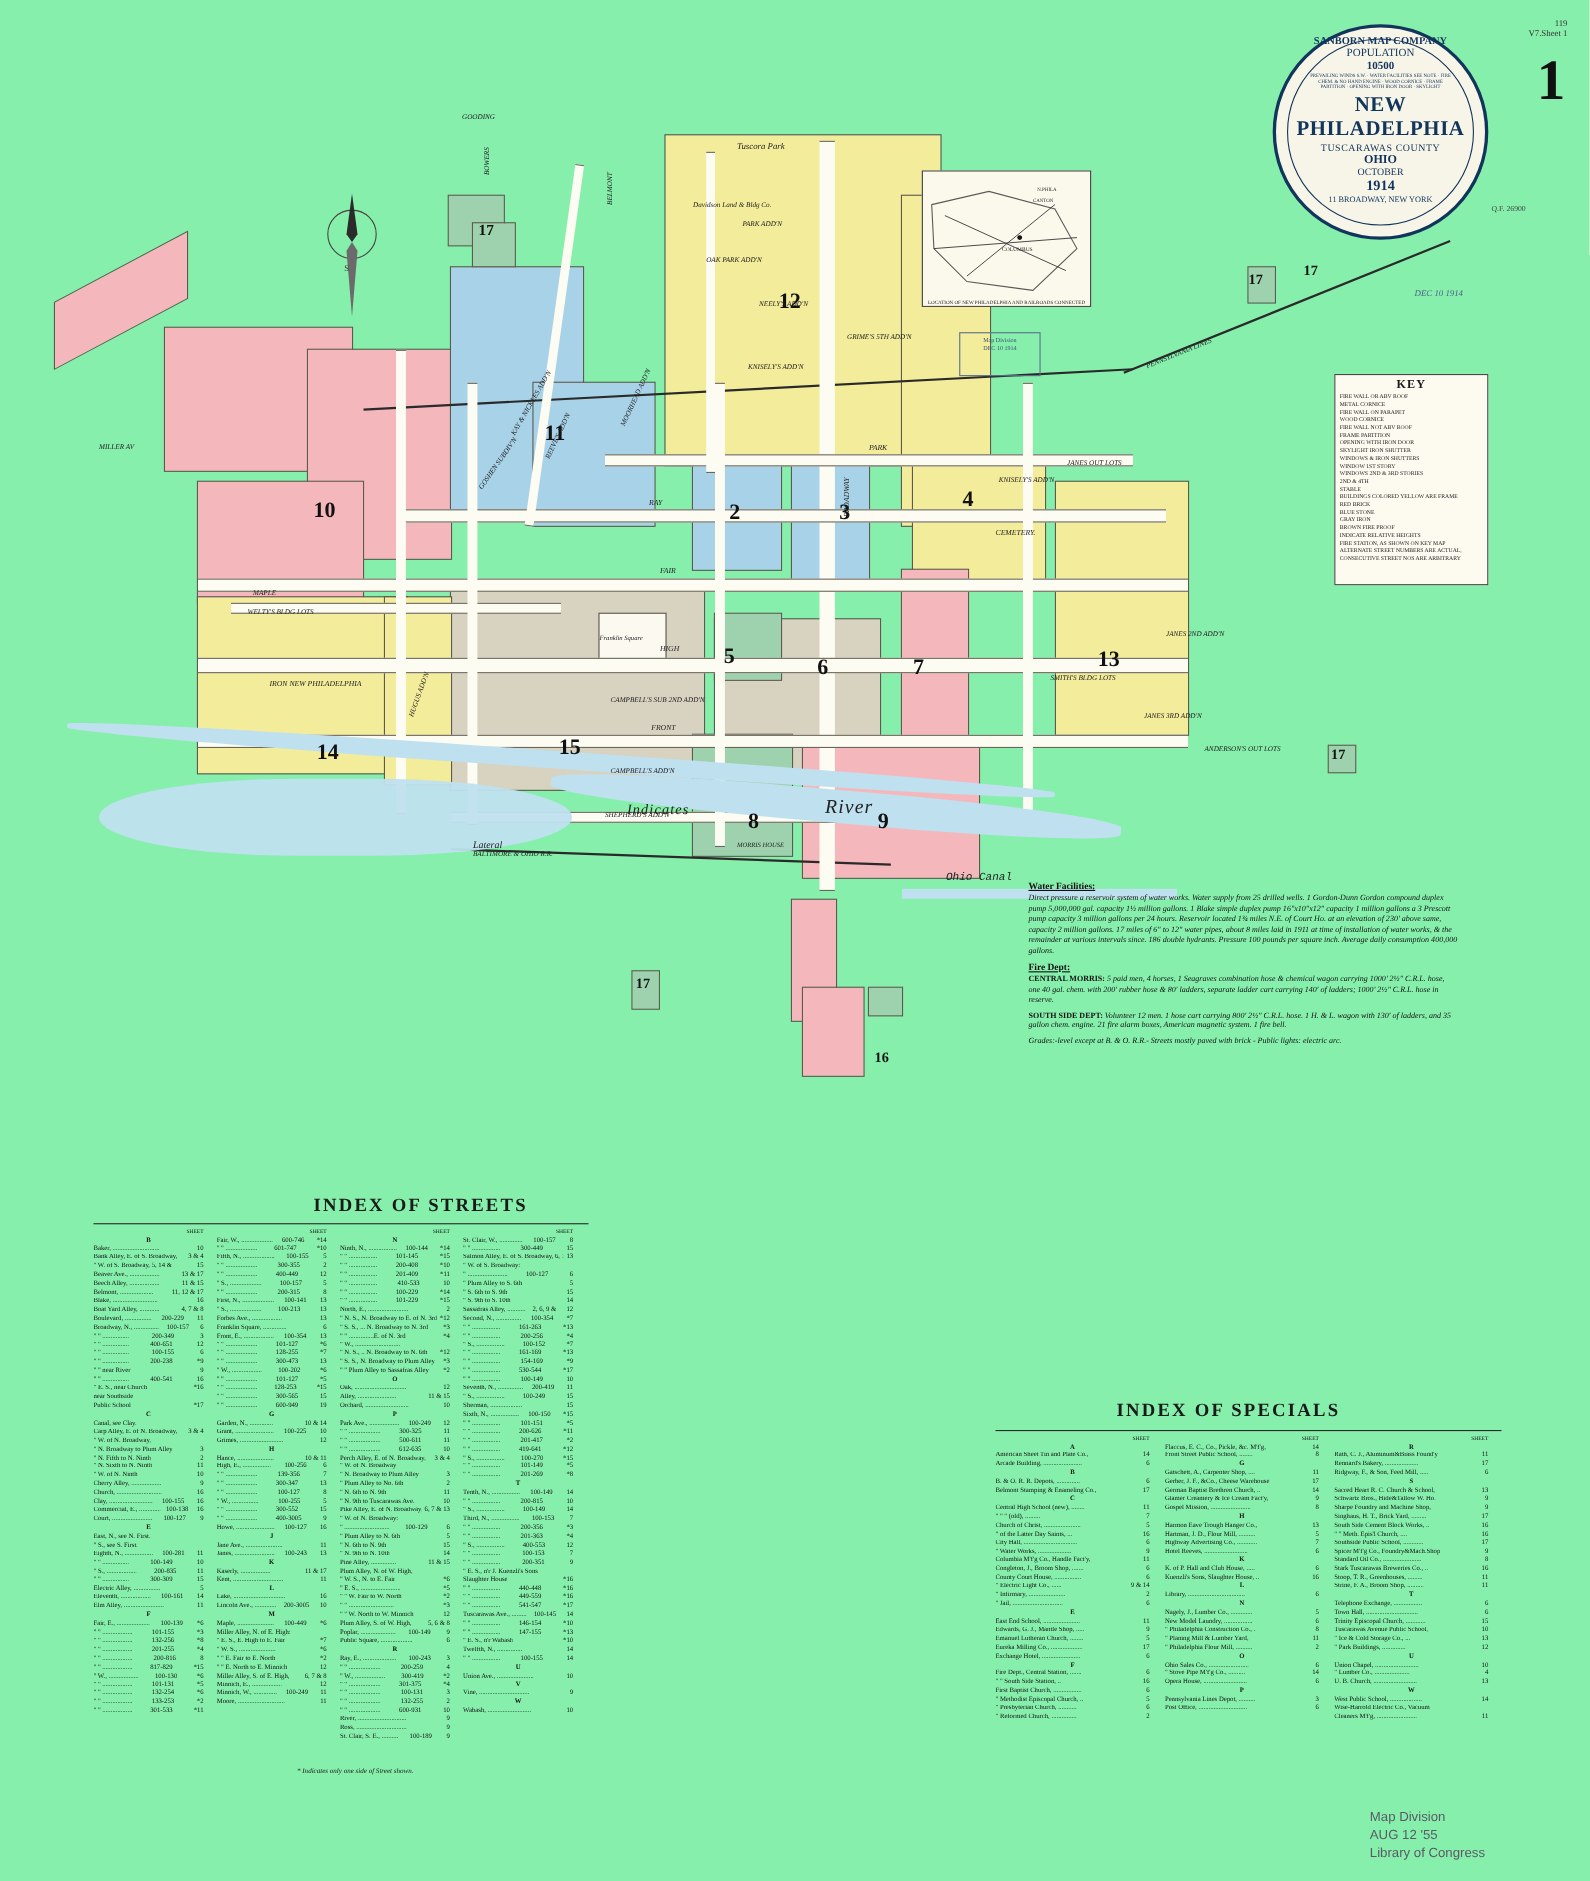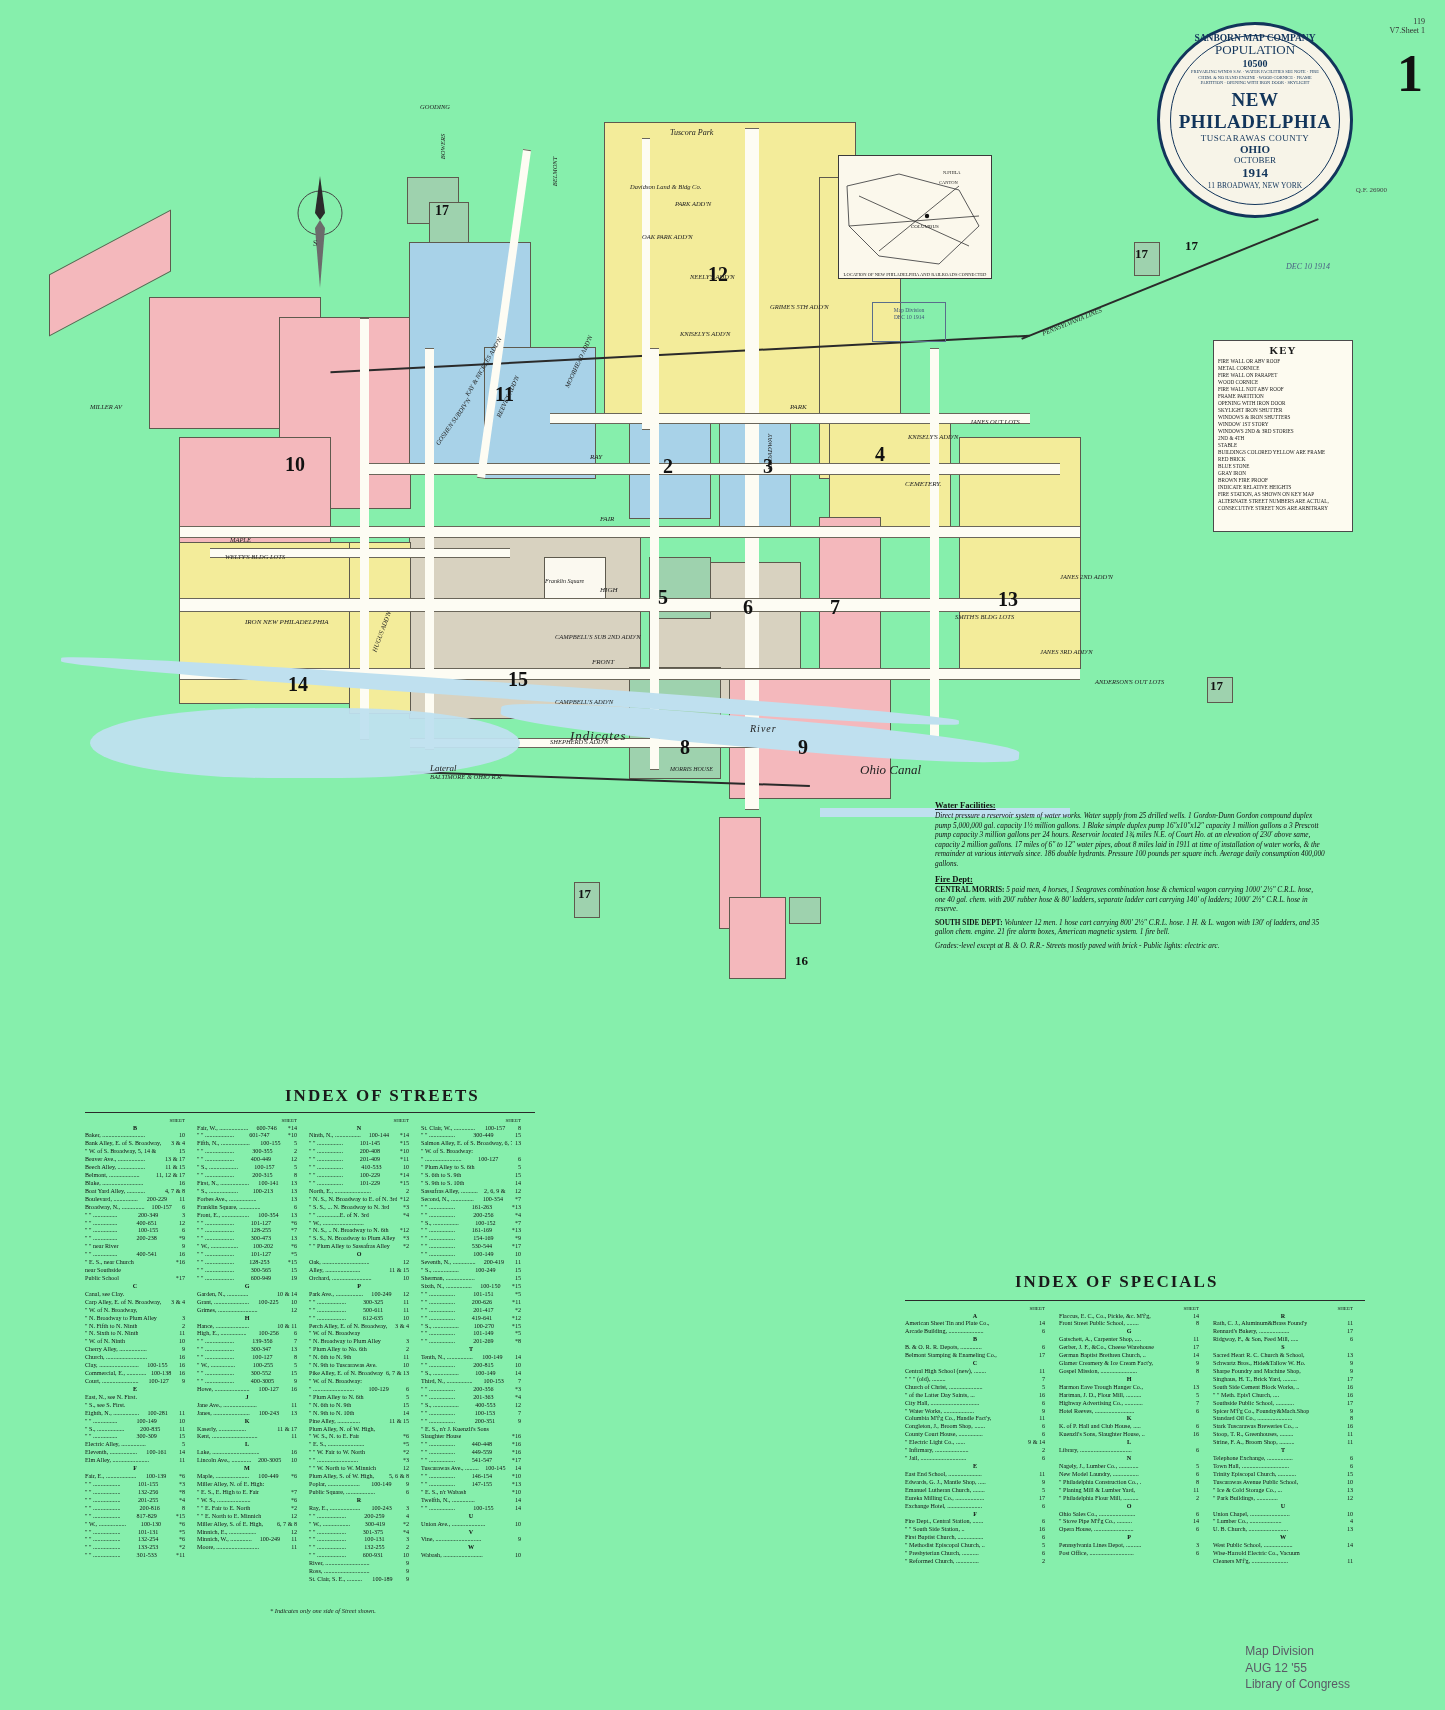--- a/index.html
+++ b/index.html
@@ -26,21 +26,21 @@
   .seal{position:absolute;right:92px;top:22px;width:190px;height:190px;border-radius:50%;
         border:3px solid #12355b;background:#f7f4e8;color:#12355b;text-align:center;}
   .seal .inner{position:absolute;inset:10px;border:1px solid #12355b;border-radius:50%;}
   .seal .city{font-size:19px;font-weight:700;letter-spacing:.5px;margin-top:58px;}
   .seal .co{font-size:9px;letter-spacing:.5px;}
   .seal .st{font-size:11px;font-weight:700;}
   .seal .dt{font-size:9px;}
   .seal .yr{font-size:13px;font-weight:700;}
   .seal .addr{font-size:7.5px;}
   .seal .top{font-size:9.5px;font-weight:700;margin-top:8px;}
-  .seal .pop{font-size:13px;line-height:1.15;}
+  .seal .pop{font-size:10px;line-height:1.15;}
   .sheetno{position:absolute;right:22px;top:44px;font-size:52px;font-weight:700;color:#111;}
   .sheetno-sm{position:absolute;right:20px;top:18px;font-size:8px;color:#333;text-align:right;line-height:1.1;}
   
   .keybox{position:absolute;right:92px;top:340px;width:138px;height:190px;border:1px solid #4a4a4a;background:#fdfbf0;}
   .keybox h4{margin:3px 0 2px;text-align:center;font-size:11px;letter-spacing:1px;}
   .keybox .kl{font-size:5.2px;line-height:1.35;padding:0 4px;color:#222;}
   
   .inset{position:absolute;left:838px;top:155px;width:152px;height:122px;border:1px solid #3a3a3a;background:#fbf8ec;}
   .inset .cap{position:absolute;bottom:1px;left:0;right:0;text-align:center;font-size:4.6px;}
   .stamp{position:absolute;left:872px;top:302px;width:72px;height:34px;border:1px solid #5a6e8c;color:#3d5376;font-size:5.5px;text-align:center;padding-top:4px;line-height:1.25;}
@@ -119,22 +119,22 @@
     <div class="road" style="left:620px;top:330px;width:9px;height:420px;"></div>
     <div class="road" style="left:900px;top:330px;width:9px;height:400px;"></div>
     <div class="road" style="left:470px;top:130px;width:8px;height:330px;transform:rotate(8deg);"></div>
     <div class="road" style="left:612px;top:120px;width:8px;height:290px;"></div>
 
     <div class="river" style="left:30px;top:665px;width:900px;height:16px;border-radius:40%;transform:rotate(4deg);"></div>
     <div class="river" style="left:60px;top:690px;width:430px;height:70px;border-radius:50%/60%;opacity:.95;"></div>
     <div class="river" style="left:470px;top:700px;width:520px;height:30px;border-radius:40%;transform:rotate(5deg);"></div>
     <div class="river" style="left:790px;top:790px;width:250px;height:9px;"></div>
     <div class="smltxt" style="left:540px;top:710px;font-size:13px;letter-spacing:1px;">Indicates</div>
-    <div class="smltxt" style="left:720px;top:705px;font-size:10px;letter-spacing:1px;">River</div>
-    <div class="smltxt" style="left:830px;top:744px;font-size:13px;">Ohio   Canal</div>
+    <div class="smltxt" style="left:720px;top:705px;font-size:18px;letter-spacing:1px;">River</div>
+    <div class="smltxt" style="left:830px;top:775px;font-size:10px;font-family:Liberation Mono, monospace;">Ohio   Canal</div>
     <div class="smltxt" style="left:400px;top:745px;font-size:9px;">Lateral</div>
 
     <div class="blk pnk ol" style="left:690px;top:800px;width:40px;height:110px;"></div>
     <div class="blk pnk ol" style="left:700px;top:880px;width:55px;height:80px;"></div>
     <div class="blk grn ol" style="left:760px;top:880px;width:30px;height:25px;"></div>
     <div class="blk grn ol" style="left:545px;top:865px;width:24px;height:34px;"></div>
     <div class="blk grn ol" style="left:1105px;top:225px;width:24px;height:32px;"></div>
     <div class="blk grn ol" style="left:1178px;top:660px;width:24px;height:24px;"></div>
 
     <div class="num" style="left:255px;top:435px;">10</div>

